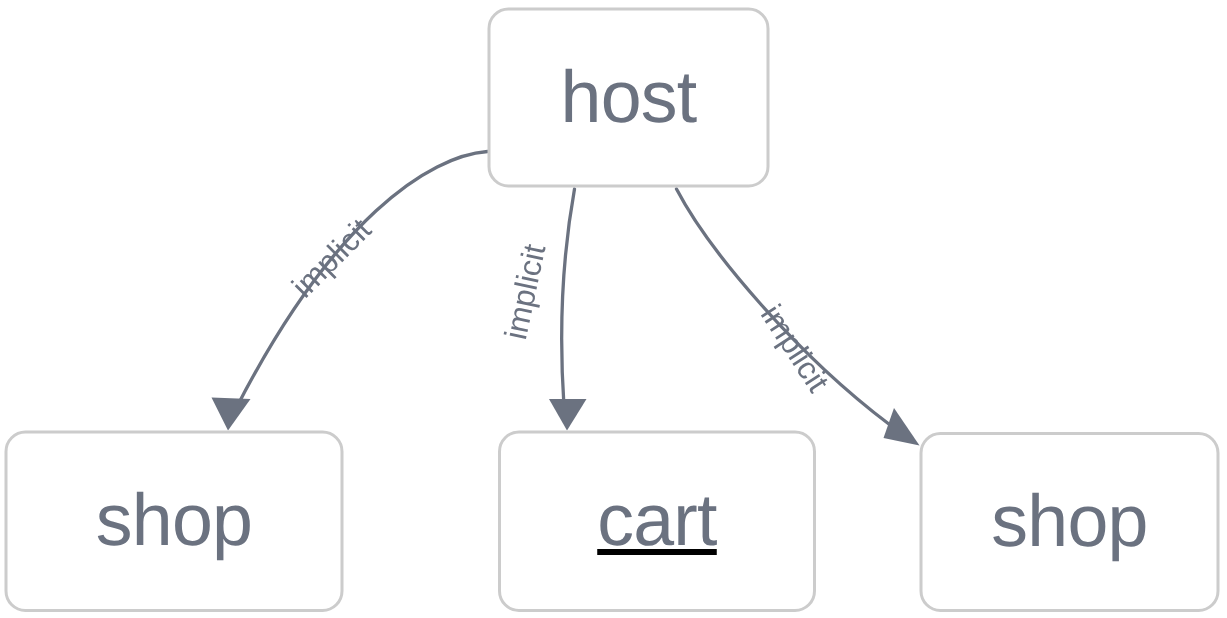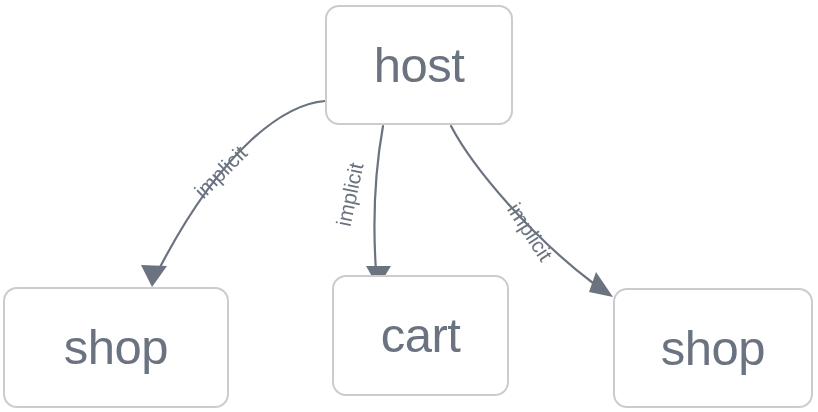--- a/index.html
+++ b/index.html
@@ -91,21 +91,21 @@
   </svg>
 
   <div class="node-box" style="left:325px; top:5px; width:188px; height:120px;">
     <span class="node-label">host</span>
   </div>
 
   <div class="node-box" style="left:3px; top:287px; width:226px; height:121px;">
     <span class="node-label">shop</span>
   </div>
 
-  <div class="node-box" style="left:332px; top:275px; width:177px; height:121px;">
+  <div class="node-box" style="left:332px; top:287px; width:212px; height:121px;text-decoration:underline;">
     <span class="node-label">cart</span>
   </div>
 
   <div class="node-box" style="left:613px; top:288px; width:200px; height:120px;text-align:right;">
     <span class="node-label">shop</span>
   </div>
 
 </div>
 
 </body></html>

